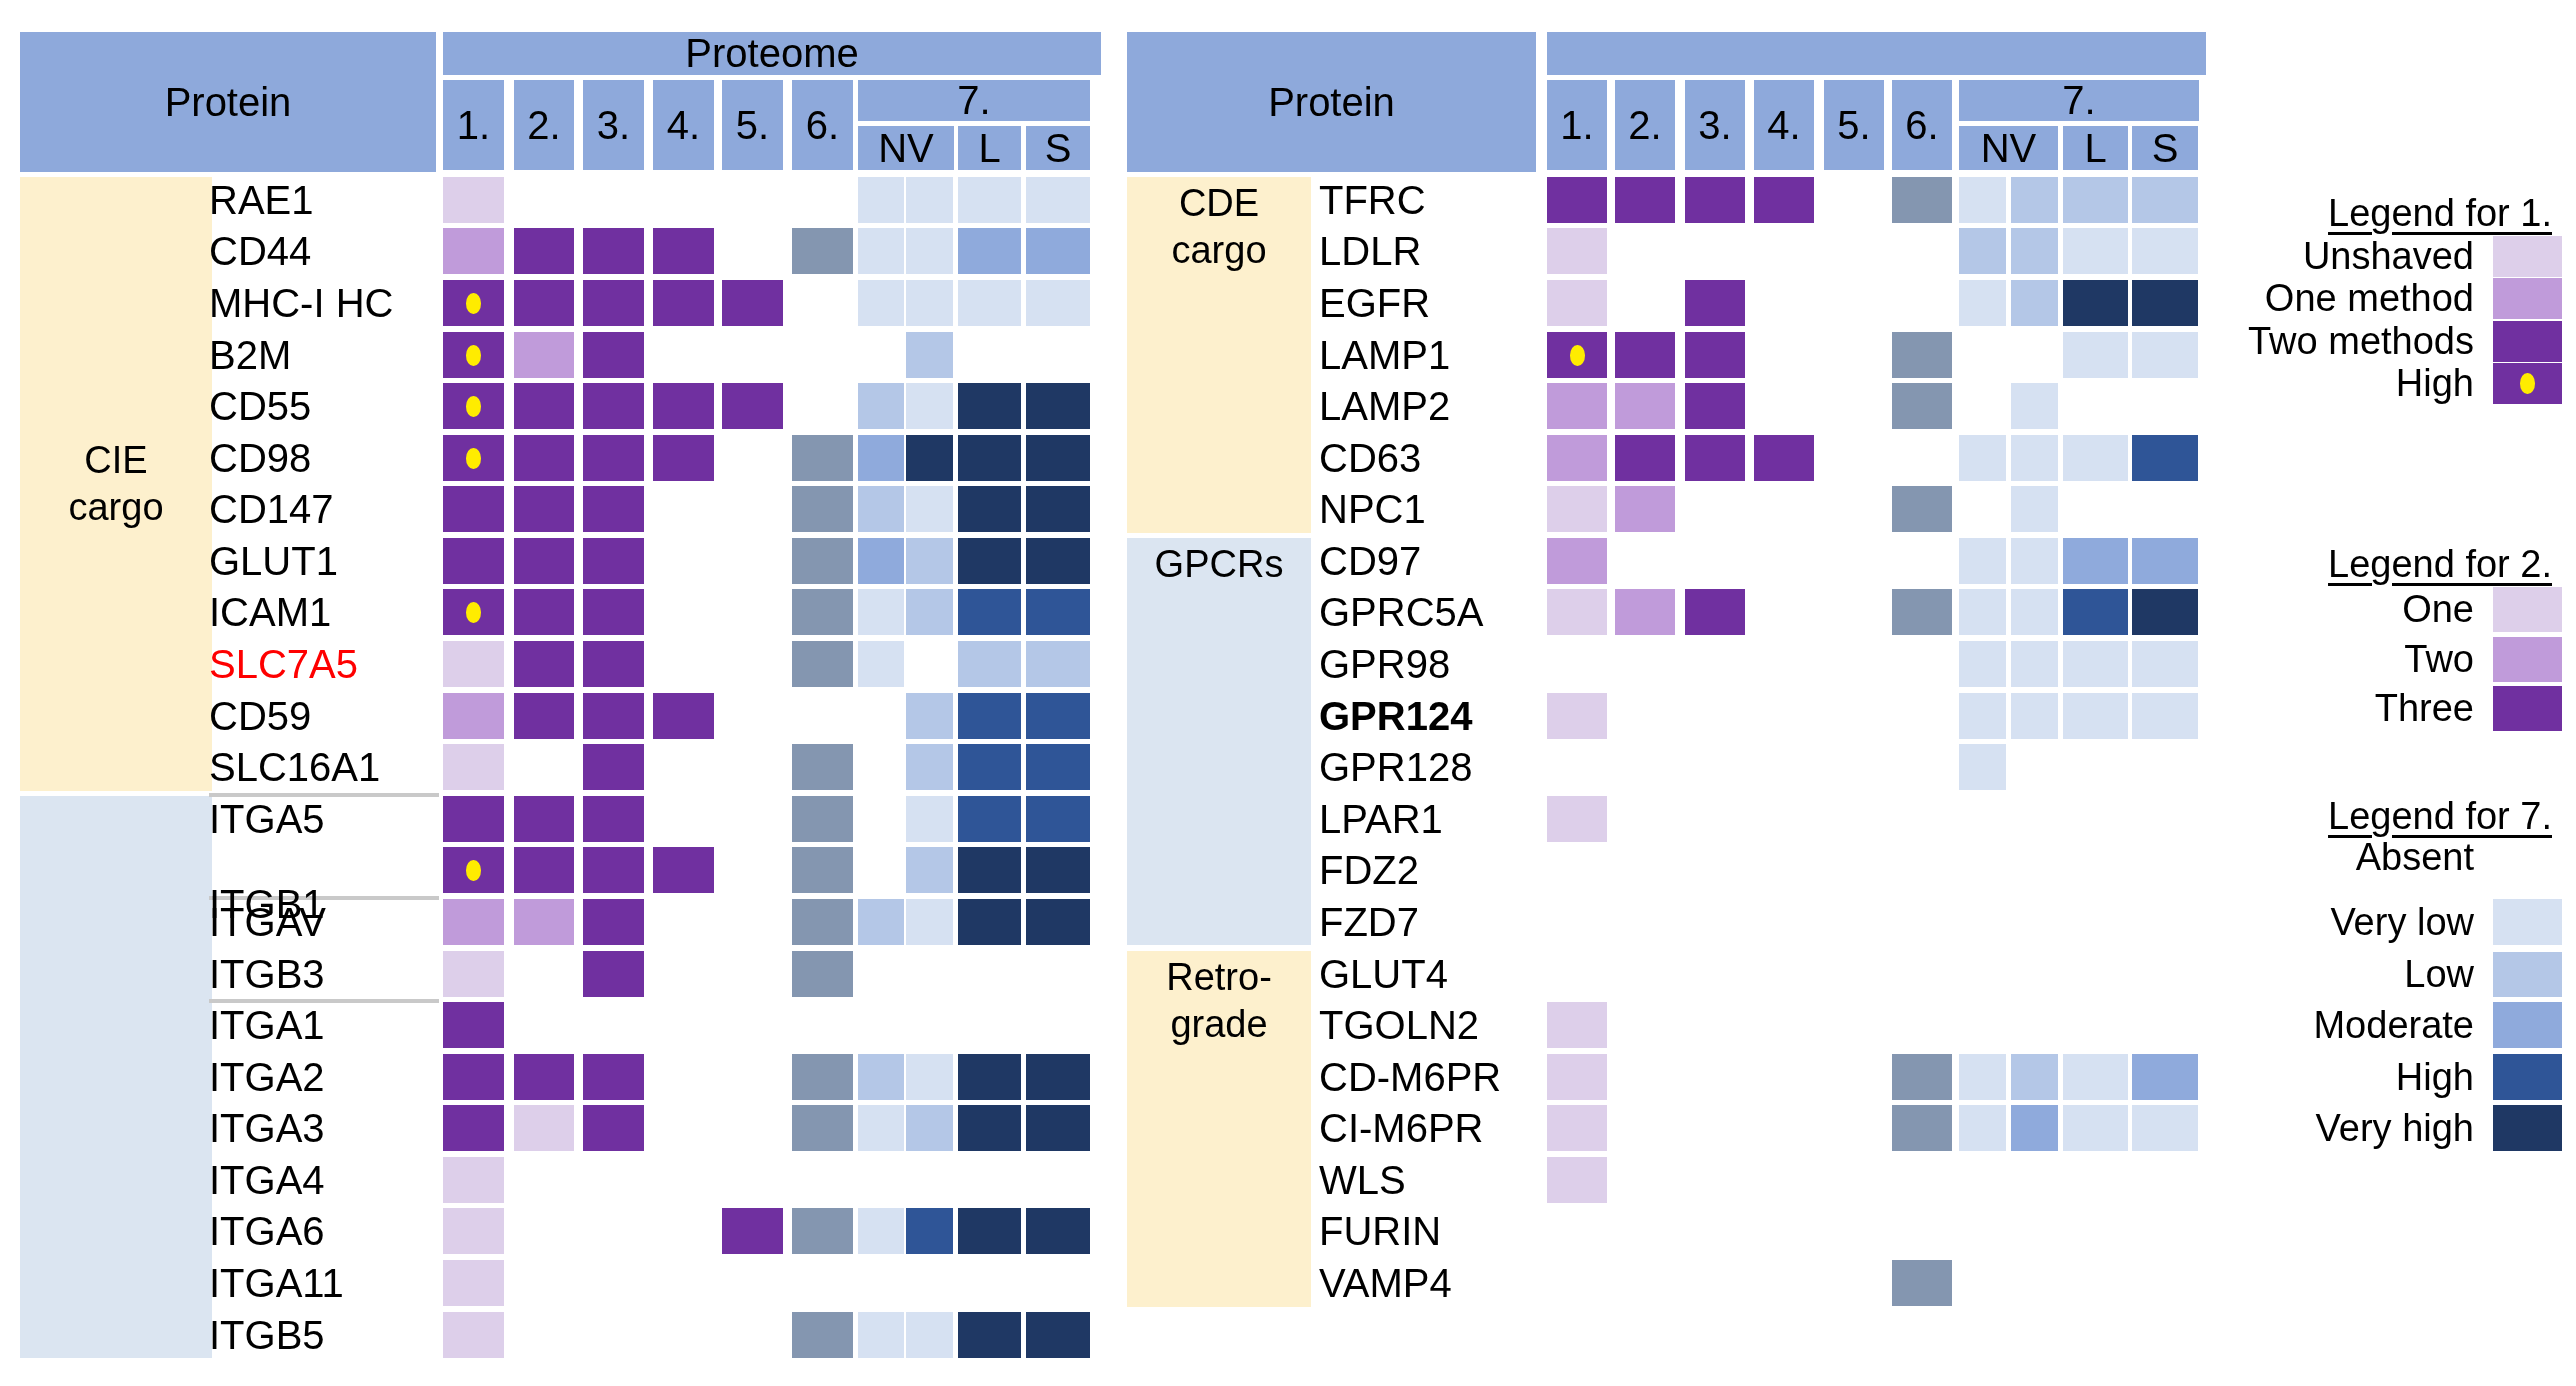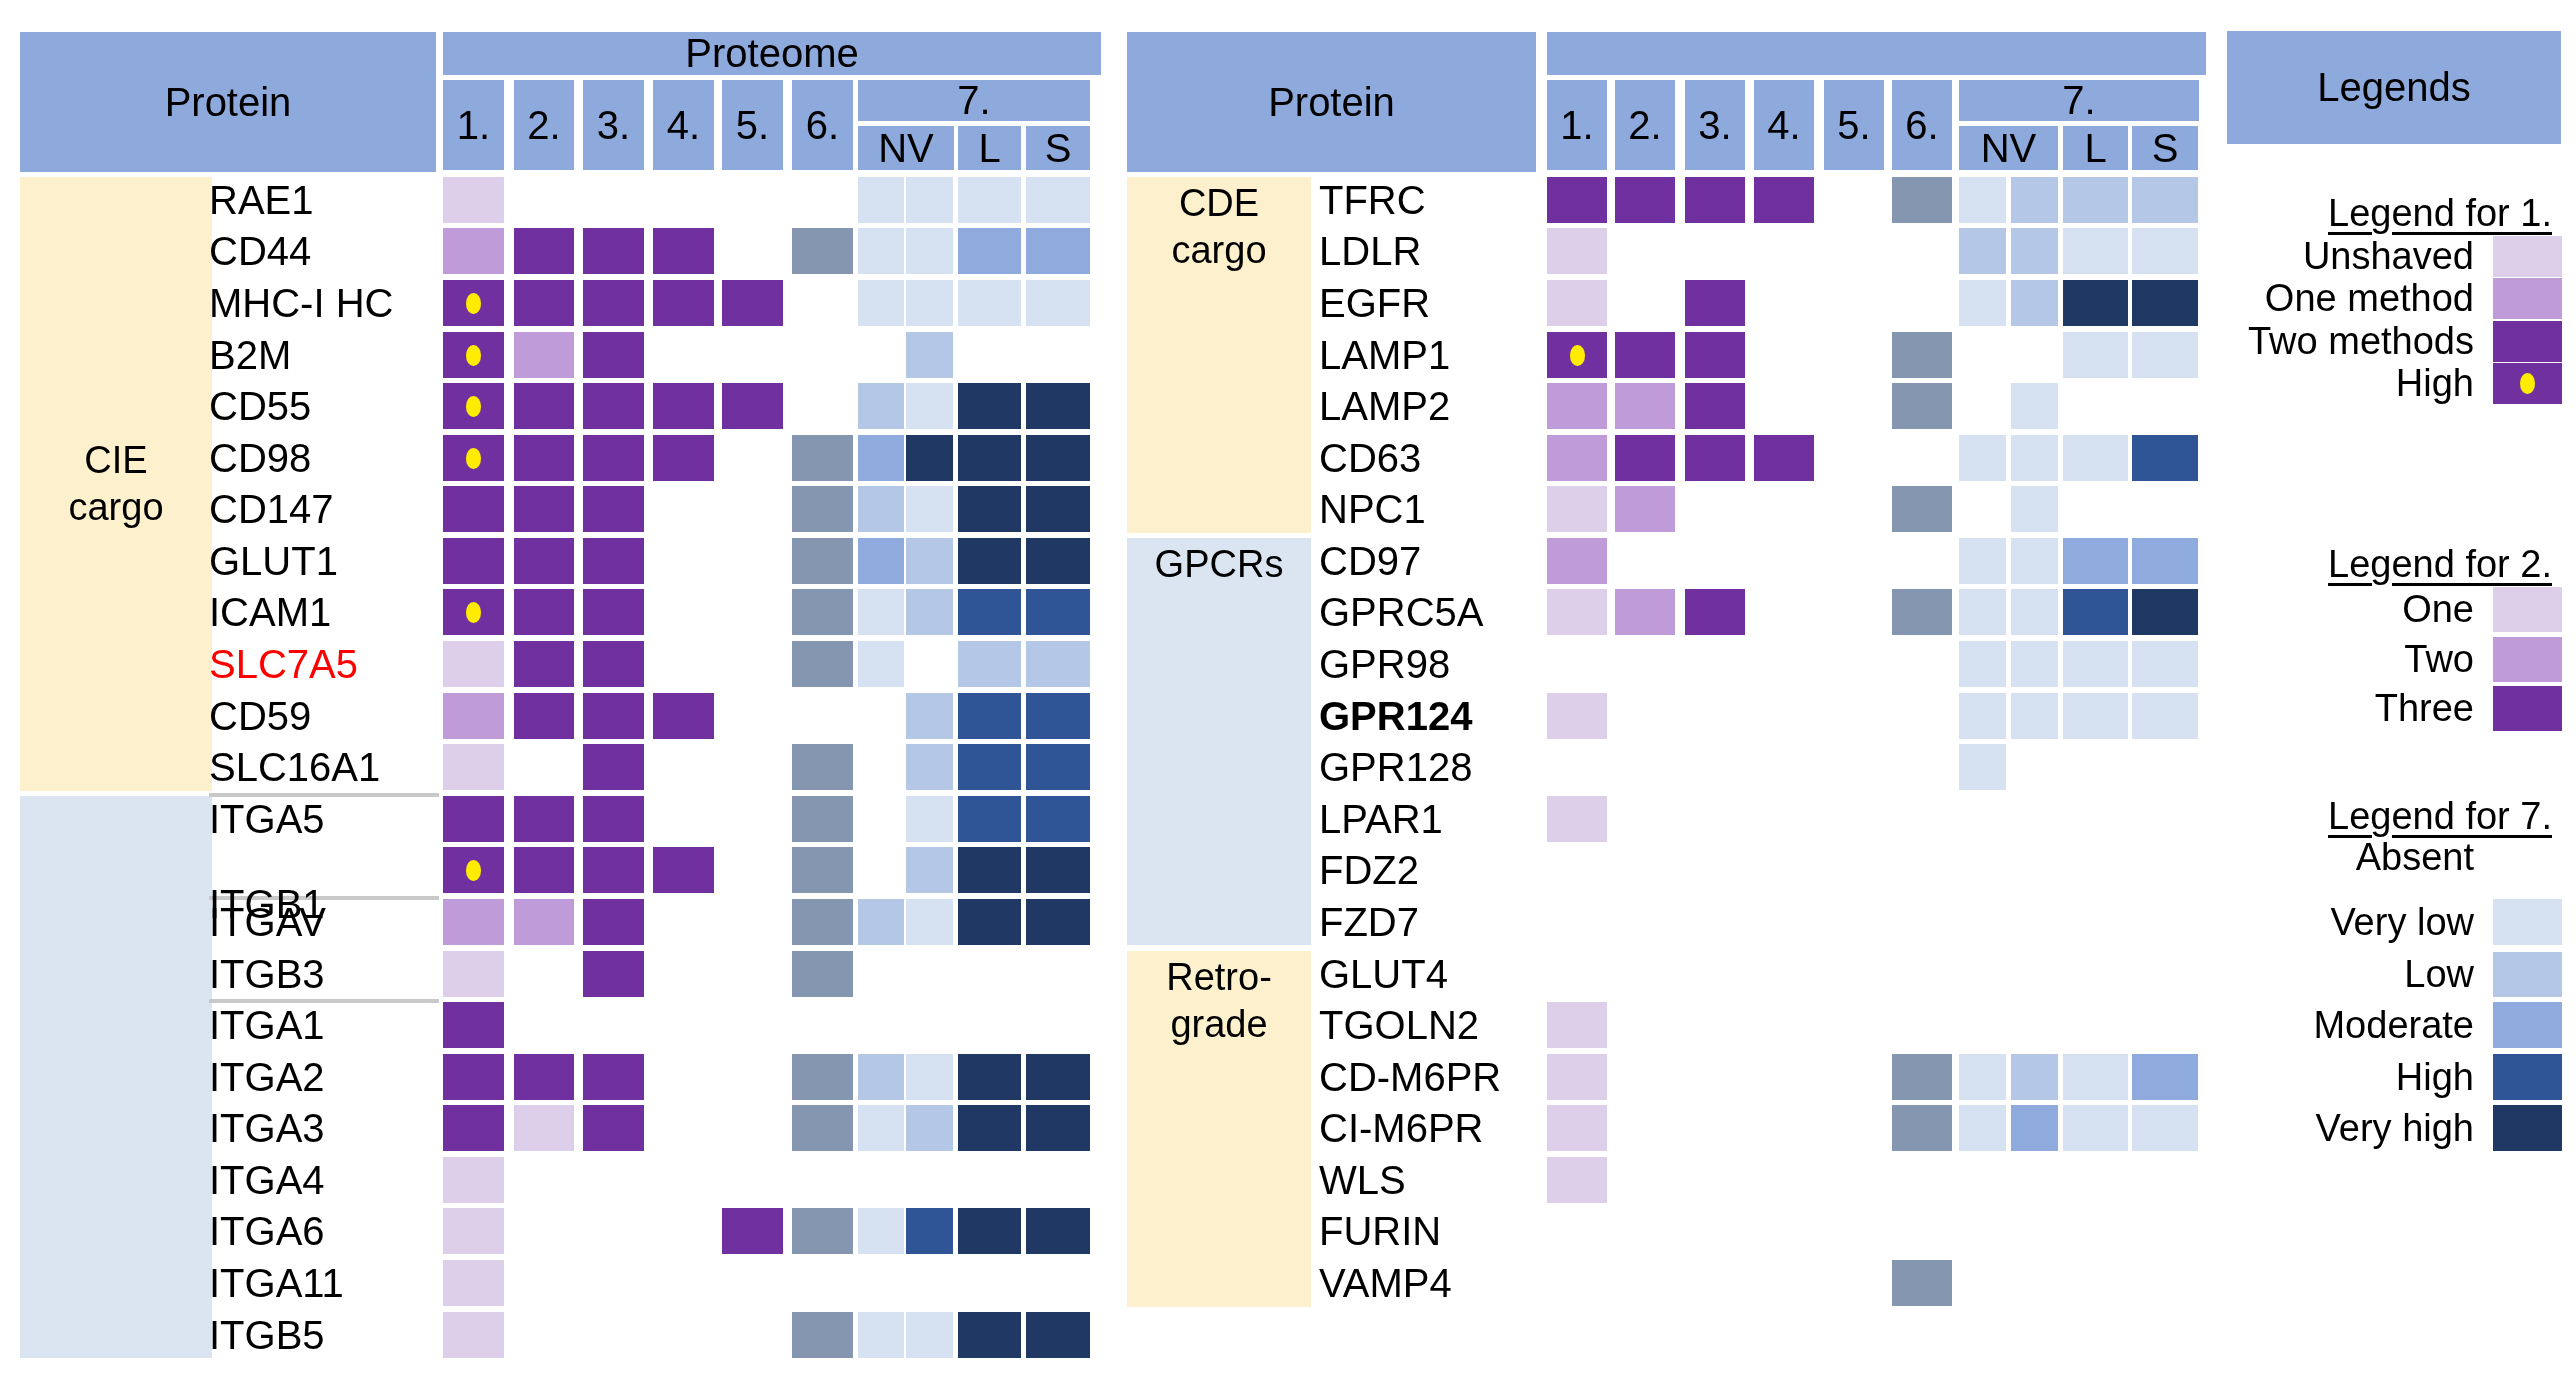--- a/index.html
+++ b/index.html
@@ -351,21 +351,20 @@
     <div class="cell" style="left: 1892px; top: 1105px; width: 60px; height: 46px; background: rgb(132, 150, 176);"></div>
     <div class="cell" style="left: 1959px; top: 1105px; width: 47px; height: 46px; background: rgb(214, 225, 242);"></div>
     <div class="cell" style="left: 2011px; top: 1105px; width: 47px; height: 46px; background: rgb(143, 170, 220);"></div>
     <div class="cell" style="left: 2063px; top: 1105px; width: 65px; height: 46px; background: rgb(214, 225, 242);"></div>
     <div class="cell" style="left: 2132px; top: 1105px; width: 66px; height: 46px; background: rgb(214, 225, 242);"></div>
     <div class="plabel" style="left: 1319px; top: 1157px; width: 217px; height: 46px; line-height: 46px;">WLS</div>
     <div class="cell" style="left: 1547px; top: 1157px; width: 60px; height: 46px; background: rgb(221, 207, 234);"></div>
     <div class="plabel" style="left: 1319px; top: 1208px; width: 217px; height: 46px; line-height: 46px;">FURIN</div>
     <div class="plabel" style="left: 1319px; top: 1260px; width: 217px; height: 46px; line-height: 46px;">VAMP4</div>
     <div class="cell" style="left: 1892px; top: 1260px; width: 60px; height: 46px; background: rgb(132, 150, 176);"></div>
-    <div class="hdr" style="left: 2227px; top: 31px; width: 334px; height: 113px; background: rgb(142, 169, 219);">Legends</div>
     <div class="ltitle" style="left: 2227px; top: 193px; width: 325px; height: 41px;">Legend for 1.</div>
     <div class="litem" style="left: 2227px; top: 236px; width: 247px; height: 41px; line-height: 41px;">Unshaved</div>
     <div class="lsw" style="left: 2493px; top: 236px; width: 69px; height: 41px; background: rgb(221, 207, 234);"></div>
     <div class="litem" style="left: 2227px; top: 278px; width: 247px; height: 41px; line-height: 41px;">One method</div>
     <div class="lsw" style="left: 2493px; top: 278px; width: 69px; height: 41px; background: rgb(192, 155, 218);"></div>
     <div class="litem" style="left: 2227px; top: 321px; width: 247px; height: 41px; line-height: 41px;">Two methods</div>
     <div class="lsw" style="left: 2493px; top: 321px; width: 69px; height: 41px; background: rgb(112, 48, 160);"></div>
     <div class="litem" style="left: 2227px; top: 363px; width: 247px; height: 41px; line-height: 41px;">High</div>
     <div class="lsw" style="left: 2493px; top: 363px; width: 69px; height: 41px; background: rgb(112, 48, 160);">
       <div class="dot" style="width: 14.7px; height: 20.6px; left: 27px; top: 10.3px; background: rgb(255, 236, 0);"></div>

